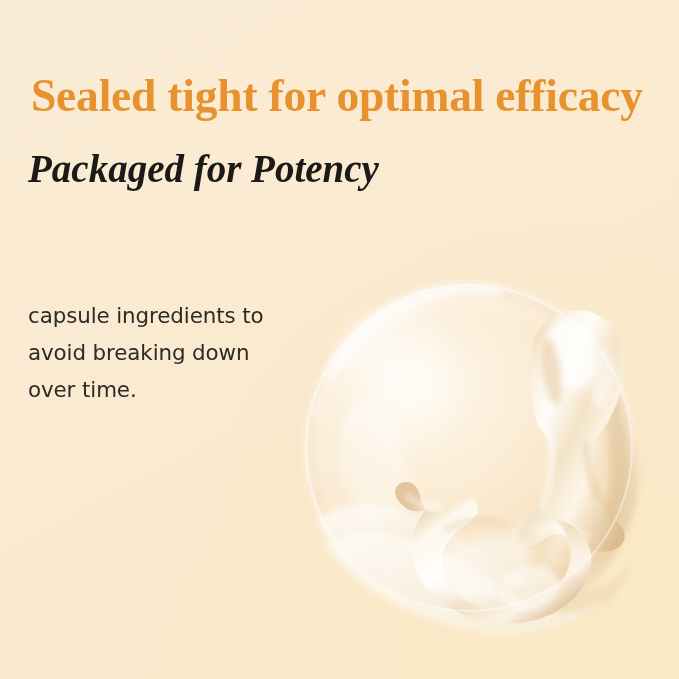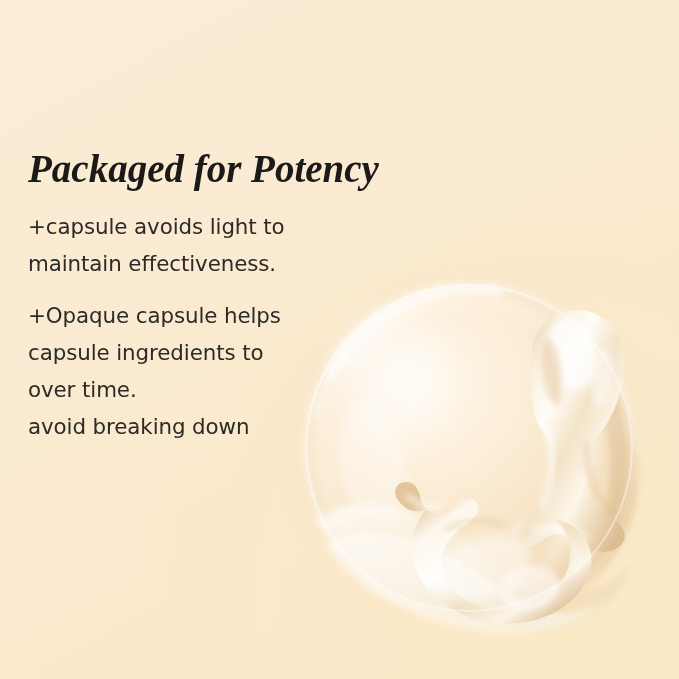--- a/index.html
+++ b/index.html
@@ -222,28 +222,24 @@
         <ellipse cx="244" cy="320" rx="30" ry="22" transform="rotate(-12 244 320)" fill="#ffffff" opacity="0.55" filter="url(#blurS)"></ellipse>
         <path d="M 160 262 C 176 252 198 250 216 256" fill="none" stroke="#e3c49c" stroke-width="5" opacity="0.5" stroke-linecap="round" filter="url(#blurS)"></path>
         <path d="M 268 258 C 288 268 296 288 290 306" fill="none" stroke="#ffffff" stroke-width="4" opacity="0.5" stroke-linecap="round" filter="url(#blurS)"></path>
       </g>
 
       <path d="M 46 96 C 70 48 122 18 182 17 C 140 30 96 58 70 102 Z" fill="#ffffff" opacity="0.42" filter="url(#blurM)"></path>
       <circle cx="183" cy="180" r="163" fill="none" stroke="#ffffff" stroke-width="2" opacity="0.45"></circle>
     </svg>
   </div>
 
+  <div id="headline">Sealed tight for optimal efficacy</div>
 
   <div id="subhead">Packaged for Potency</div>
 
-  <div id="para1" class="para">
-    <span class="ln">+capsule avoids light to</span>
-    <span class="ln">maintain effectiveness.</span>
+
+  <div id="para2" class="para">
+    <span class="ln">capsule ingredients to</span>
+    <span class="ln">avoid breaking down</span>
+    <span class="ln">over time.</span>
   </div>
 
-  <div id="para2" class="para">
-    <span class="ln">+Opaque capsule helps</span>
-    <span class="ln">capsule ingredients to</span>
-    <span class="ln">over time.</span>
-    <span class="ln">avoid breaking down</span>
-  </div>
-
 </div>
 
 </body></html>

